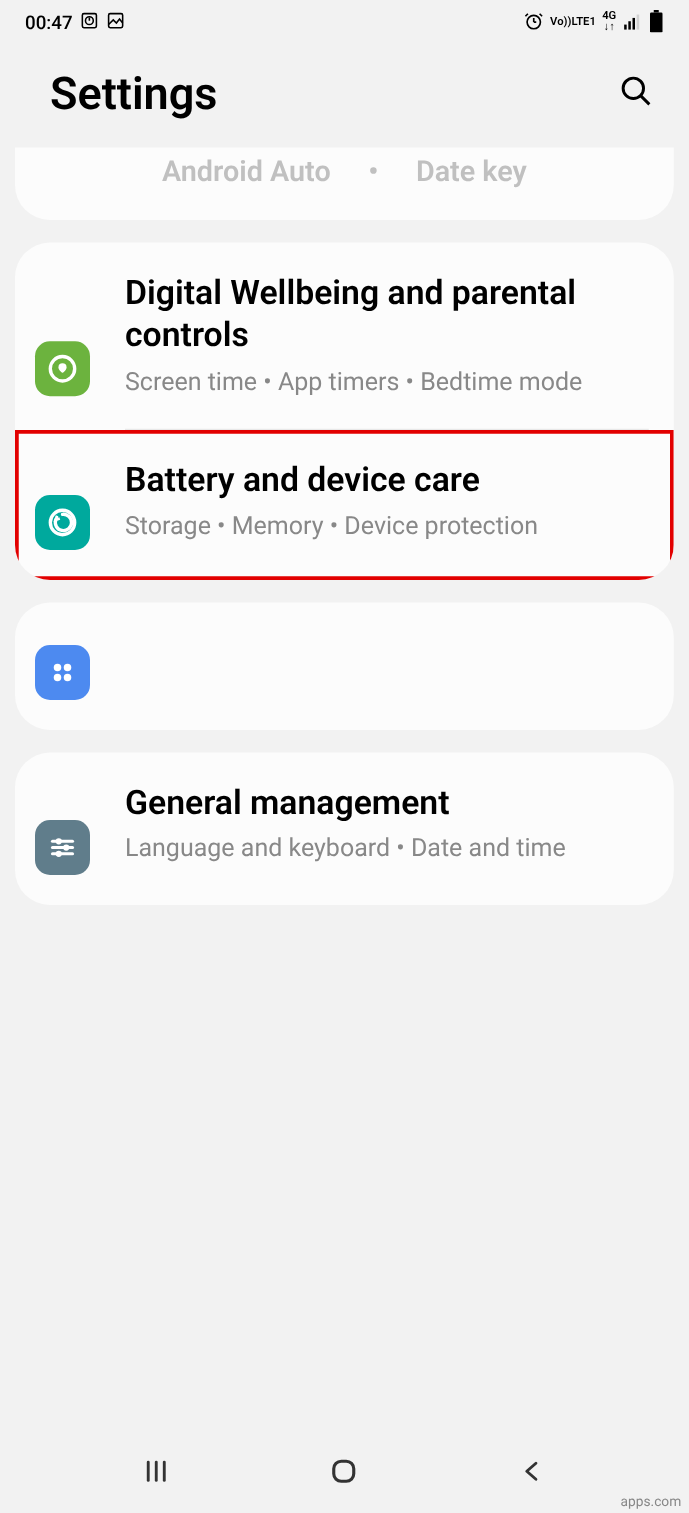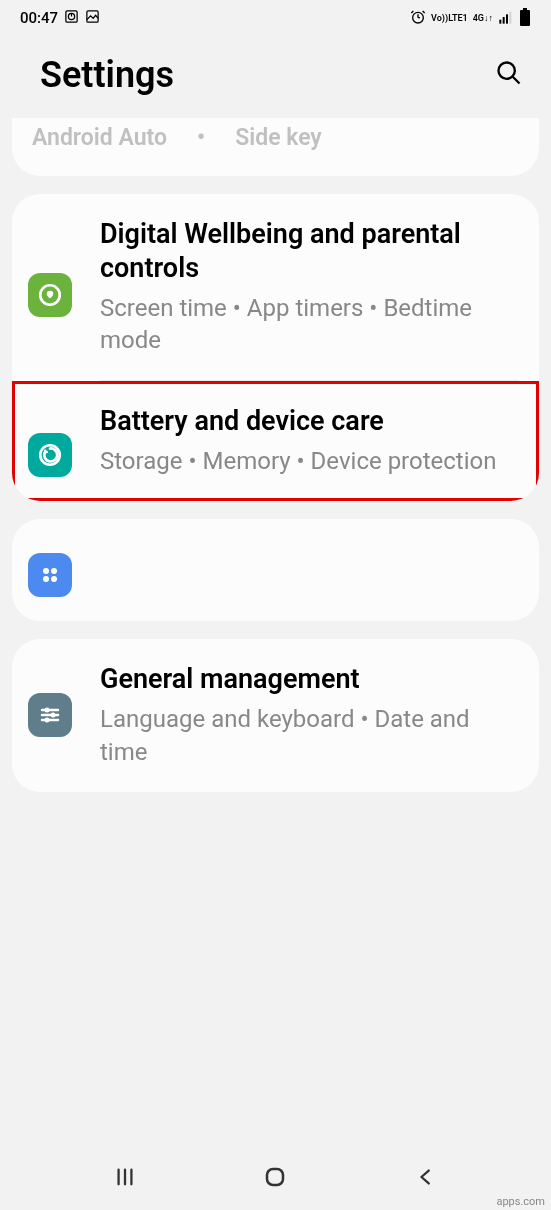--- a/index.html
+++ b/index.html
@@ -64,21 +64,21 @@
     .card-partial-top {
       background: #fcfcfc;
       border-radius: 0 0 28px 28px;
       margin-bottom: 18px;
       padding: 0 0 20px 0;
       overflow: hidden;
     }
     .partial-row {
       display: flex;
       align-items: center;
-      justify-content: flex-start;
+      justify-content: center;
       gap: 30px;
       color: #c0c0c0;
       font-size: 23px;
       font-weight: 600;
       padding: 4px 20px 4px 20px;
       height: 38px;
     }
     .row {
       display: flex;
       align-items: flex-start;
@@ -111,21 +111,21 @@
       flex: 1;
     }
     .row-title {
       font-size: 27px;
       font-weight: 600;
       color: #000;
       line-height: 1.25;
       margin-bottom: 6px;
     }
     .row-sub {
-      font-size: 24px;
+      font-size: 20px;
       color: #888;
       line-height: 1.35;
     }
     .divider {
       height: 1px;
       background: #e8e8e8;
       margin: 0 20px 0 88px;
     }
     .nav-bar {
       position: absolute;
@@ -185,21 +185,21 @@
           <line x1="12" y1="13" x2="12" y2="8" stroke="#000" stroke-width="2"></line>
           <line x1="12" y1="13" x2="15" y2="13" stroke="#000" stroke-width="2"></line>
           <line x1="5" y1="3" x2="2" y2="6" stroke="#000" stroke-width="2"></line>
           <line x1="19" y1="3" x2="22" y2="6" stroke="#000" stroke-width="2"></line>
         </svg>
     </span>
     <span style="display:flex;flex-direction:row;align-items:center;">
       <span class="net-label">Vo))</span>
       <span class="net-label">LTE1</span>
     </span>
-    <span style="display:flex;align-items:center;">
+    <span style="display:flex;flex-direction:column;align-items:center;">
       <span class="net-label">4G</span>
       <span class="net-label">↓↑</span>
     </span>
     <span>
       <svg width="16" height="16" viewBox="0 0 24 24">
           <rect x="2" y="16" width="3" height="6" fill="#000"></rect>
           <rect x="7" y="12" width="3" height="10" fill="#000"></rect>
           <rect x="12" y="8" width="3" height="14" fill="#000"></rect>
           <rect x="17" y="4" width="3" height="18" fill="#888" opacity="0.3"></rect>
         </svg>
@@ -222,21 +222,21 @@
       </svg>
   </div>
 </div>
 
 <div class="content">
 
   <div class="card-partial-top">
     <div class="partial-row">
       <span>Android Auto</span>
       <span>•</span>
-      <span>Side key</span>
+      <span>Date key</span>
     </div>
   </div>
 
   <div class="card">
     <div class="row icon-wellbeing">
       <div class="icon-box green">
         <svg width="26" height="26" viewBox="0 0 24 24">
             <circle cx="12" cy="12" r="9" fill="none" stroke="#fff" stroke-width="2.5"></circle>
             <path d="M12 8 a3 3 0 0 1 3 3 c0 2-3 4-3 4 s-3-2-3-4 a3 3 0 0 1 3-3" fill="#fff"></path>
           </svg>

